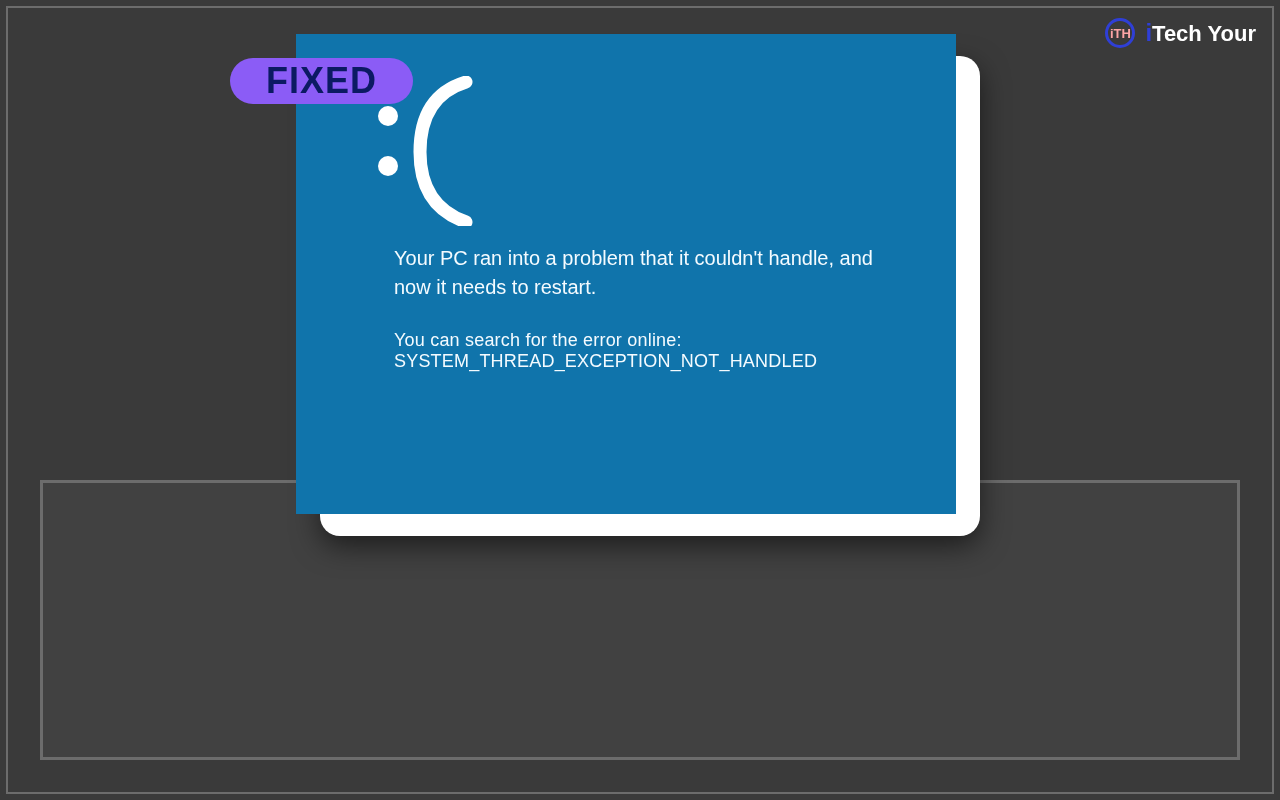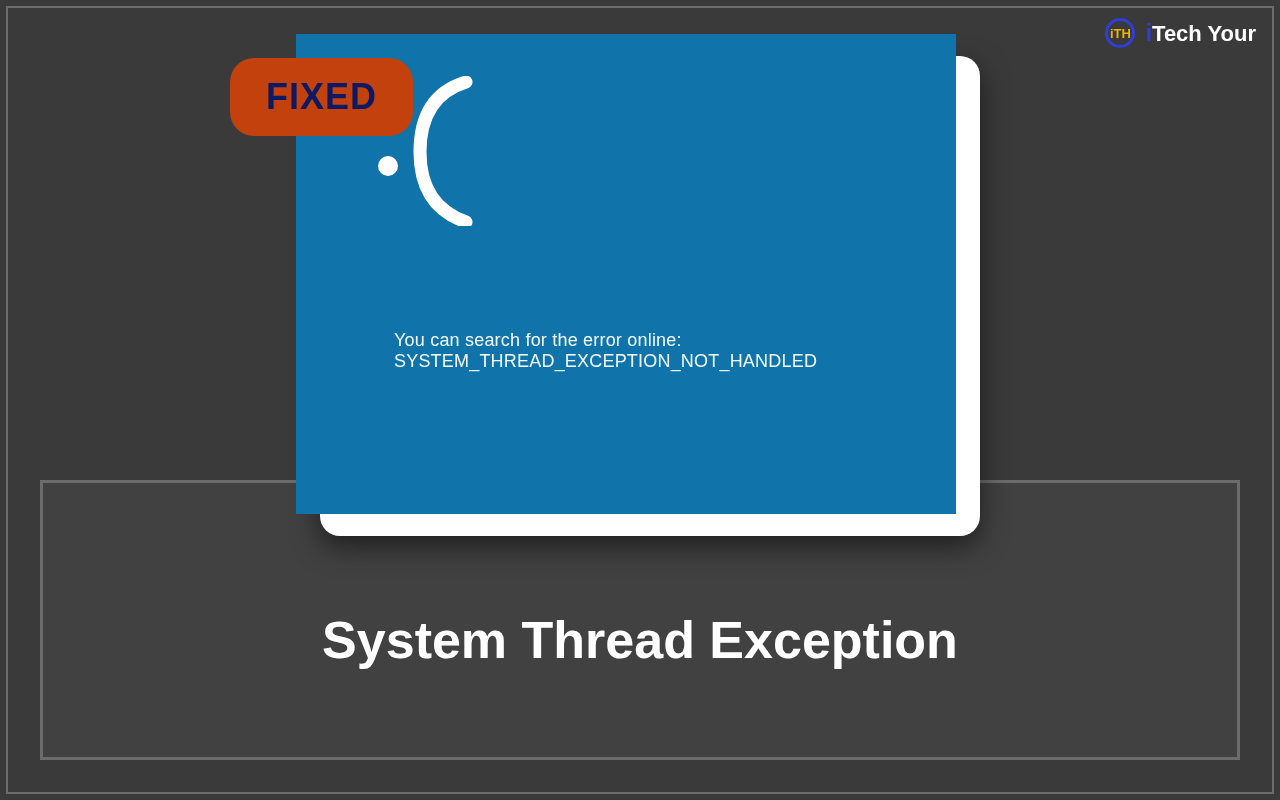--- a/index.html
+++ b/index.html
@@ -76,74 +76,75 @@
     position: absolute;
     left: 98px; top: 296px; right: 46px;
     font-size: 18px; font-weight: 300;
     letter-spacing: 0.2px;
   }
 
   
   .badge {
     position: absolute;
     left: 230px; top: 58px;
-    background: #c2410c;
+    background: #8b5cf6;
     color: #0c1a63;
     font-weight: 800;
     font-size: 36px;
-    padding: 18px 36px;
+    padding: 2px 36px;
     border-radius: 24px;
     letter-spacing: 1px;
     text-align: right;
   }
 
   
   .brand {
     position: absolute;
     right: 24px; top: 18px;
     display: flex; align-items: center; gap: 8px;
     color: #fff;
     font-size: 22px;
     font-weight: 400;
   }
   .brand-logo {
     width: 30px; height: 30px; border-radius: 50%;
     border: 3px solid #2f3fd6;
     display: flex; align-items: center; justify-content: center;
-    color: #eab308; font-weight: 800; font-size: 13px;
+    color: #fca5a5; font-weight: 800; font-size: 13px;
     background: transparent;
   }
   .brand-i { font-weight: 800; color: #2f3fd6; font-size: 24px; margin-left: 2px; }
   .brand-rest { color: #fff; font-weight: 600; }
 </style>
 </head>
 <body>
 
 <div class="outer-frame"></div>
 
 <div class="title-panel">
   <div class="title-text">
-    <span>System Thread Exception</span><br>
+    <br>
   </div>
 </div>
 
 <div class="card-back"></div>
 
 <div class="bsod">
   <div class="sad-face">
     <div class="sad-dots">
       <div class="sad-dot"></div>
       <div class="sad-dot"></div>
     </div>
     <div class="sad-curve">
       <svg width="70" height="150" viewBox="0 0 70 150">
         <path d="M 54 6 Q 8 20 8 76 Q 8 130 54 146" stroke="#ffffff" stroke-width="13" fill="none" stroke-linecap="round"></path>
       </svg>
     </div>
   </div>
+  <div class="bsod-body">Your PC ran into a problem that it couldn't handle, and now it needs to restart.</div>
   <div class="bsod-sub">You can search for the error online: SYSTEM_THREAD_EXCEPTION_NOT_HANDLED</div>
 </div>
 
 <div class="badge">
   <span>FIXED</span>
 </div>
 
 <div class="brand">
   <div class="brand-logo">
     <span>iTH</span>

